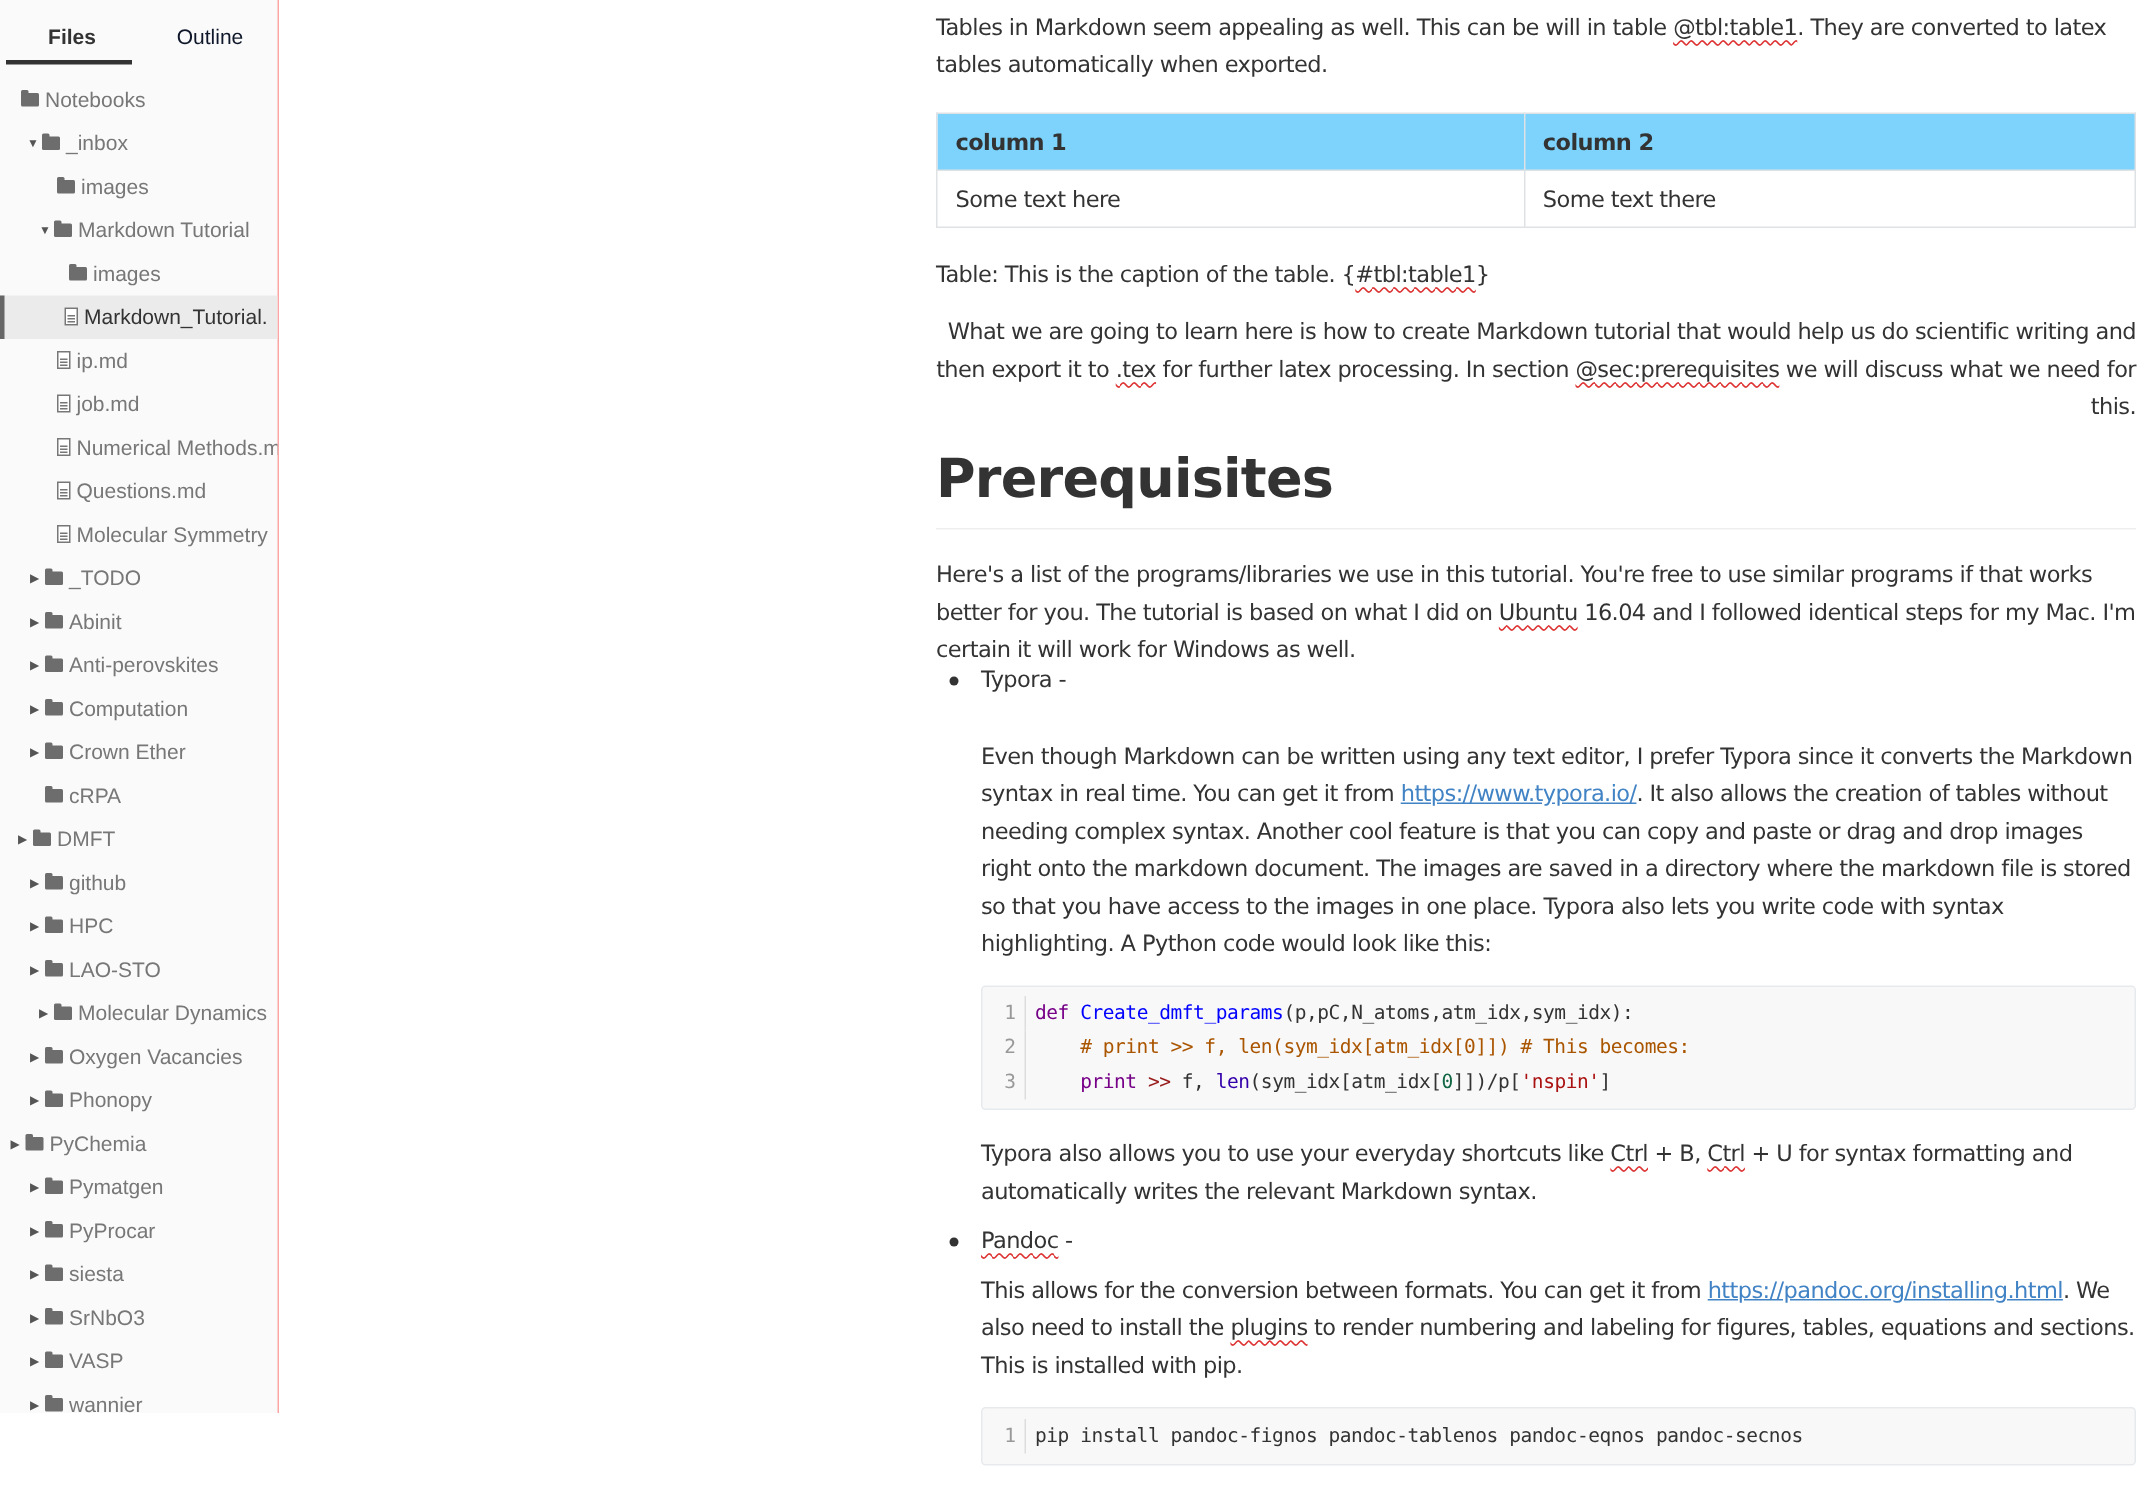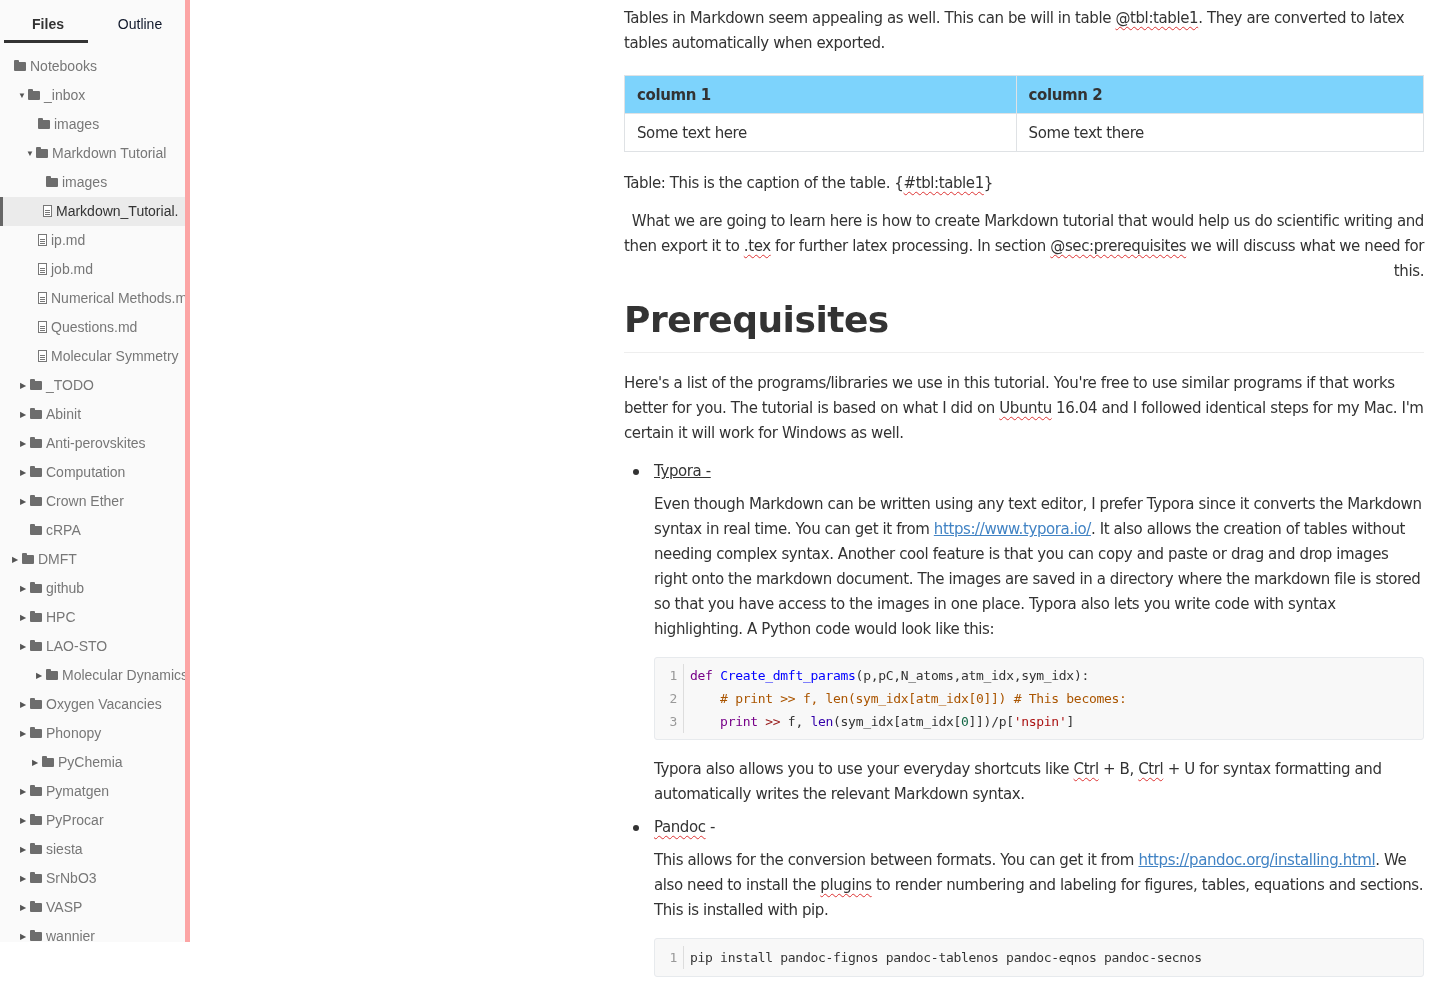--- a/index.html
+++ b/index.html
@@ -1,21 +1,21 @@
 <!DOCTYPE html>
 <html><head>
 <meta charset="utf-8">
 <style>
   html, body { margin:0; padding:0; }
   body { width:1437px; height:990px; overflow:hidden; background:#fff; position:relative;
          font-family:"Liberation Sans", sans-serif; }
 
   
   .sidebar { position:absolute; left:0; top:0; width:185px; height:942px; background:#fafafa;
-             border-right:5px solid #fca5a5; overflow:hidden; }
+             border-right:1px solid #fca5a5; overflow:hidden; }
   .tabs { height:44px; position:relative; display:flex; }
   .tab { width:88px; margin-left:4px; text-align:center; font-size:14px; line-height:48px; color:#0f172a; cursor:pointer; }
   .tab.active { color:#333; font-weight:bold; }
   .tab + .tab { margin-left:8px; width:80px; }
   .tab-underline { position:absolute; left:4px; top:40px; width:84px; height:3px; background:#333; }
   .tree { margin-top:8px; }
   .node { height:29px; line-height:29px; font-size:14px; color:#777; white-space:nowrap; position:relative; cursor:pointer; }
   .node.selected { background:#ebebeb; color:#333; border-left:3px solid #666; }
   .node .arrow { display:inline-block; width:10px; font-size:8px; color:#555; vertical-align:top; }
   .node .folder { display:inline-block; width:12px; height:9px; background:#6d6d6d; border-radius:1px; position:relative; margin-right:4px; vertical-align:middle; top:-1px; }
@@ -72,24 +72,24 @@
       <div class="node" style="padding-left: 20px;"><span class="arrow">▶</span><span class="folder"></span><span class="label">_TODO</span></div>
       <div class="node" style="padding-left: 20px;"><span class="arrow">▶</span><span class="folder"></span><span class="label">Abinit</span></div>
       <div class="node" style="padding-left: 20px;"><span class="arrow">▶</span><span class="folder"></span><span class="label">Anti-perovskites</span></div>
       <div class="node" style="padding-left: 20px;"><span class="arrow">▶</span><span class="folder"></span><span class="label">Computation</span></div>
       <div class="node" style="padding-left: 20px;"><span class="arrow">▶</span><span class="folder"></span><span class="label">Crown Ether</span></div>
       <div class="node" style="padding-left: 30px;"><span class="folder"></span><span class="label">cRPA</span></div>
       <div class="node" style="padding-left: 12px;"><span class="arrow">▶</span><span class="folder"></span><span class="label">DMFT</span></div>
       <div class="node" style="padding-left: 20px;"><span class="arrow">▶</span><span class="folder"></span><span class="label">github</span></div>
       <div class="node" style="padding-left: 20px;"><span class="arrow">▶</span><span class="folder"></span><span class="label">HPC</span></div>
       <div class="node" style="padding-left: 20px;"><span class="arrow">▶</span><span class="folder"></span><span class="label">LAO-STO</span></div>
-      <div class="node" style="padding-left: 36px;"><span class="arrow">▶</span><span class="folder"></span><span class="label">Molecular Dynamics</span></div>
+      <div class="node" style="padding-left: 26px;"><span class="arrow">▶</span><span class="folder"></span><span class="label">Molecular Dynamics</span></div>
       <div class="node" style="padding-left: 20px;"><span class="arrow">▶</span><span class="folder"></span><span class="label">Oxygen Vacancies</span></div>
       <div class="node" style="padding-left: 20px;"><span class="arrow">▶</span><span class="folder"></span><span class="label">Phonopy</span></div>
-      <div class="node" style="padding-left: 32px;"><span class="arrow">▶</span><span class="folder"></span><span class="label">PyChemia</span></div>
+      <div class="node" style="padding-left: 7px;"><span class="arrow">▶</span><span class="folder"></span><span class="label">PyChemia</span></div>
       <div class="node" style="padding-left: 20px;"><span class="arrow">▶</span><span class="folder"></span><span class="label">Pymatgen</span></div>
       <div class="node" style="padding-left: 20px;"><span class="arrow">▶</span><span class="folder"></span><span class="label">PyProcar</span></div>
       <div class="node" style="padding-left: 20px;"><span class="arrow">▶</span><span class="folder"></span><span class="label">siesta</span></div>
       <div class="node" style="padding-left: 20px;"><span class="arrow">▶</span><span class="folder"></span><span class="label">SrNbO3</span></div>
       <div class="node" style="padding-left: 20px;"><span class="arrow">▶</span><span class="folder"></span><span class="label">VASP</span></div>
       <div class="node" style="padding-left: 20px;"><span class="arrow">▶</span><span class="folder"></span><span class="label">wannier</span></div>
     </div>
 </div>
 
 <div class="content">
@@ -111,21 +111,21 @@
   </table>
 
   <p class="caption"><span>Table: This is the caption of the table. {</span><span class="spell">#tbl:table1</span><span>}</span></p>
 
   <p class="p2"><span>What we are going to learn here is how to create Markdown tutorial that would help us do scientific writing and then export it to </span><span class="spell">.tex</span><span> for further latex processing. In section </span><span class="spell">@sec:prerequisites</span><span> we will discuss what we need for this.</span></p>
 
   <h1 class="heading">Prerequisites</h1>
 
   <p class="p3"><span>Here's a list of the programs/libraries we use in this tutorial. You're free to use similar programs if that works better for you. The tutorial is based on what I did on </span><span class="spell">Ubuntu</span><span> 16.04 and I followed identical steps for my Mac. I'm certain it will work for Windows as well.</span></p>
 
-  <div class="li" style="top:459px;text-decoration:underline;">
+  <div class="li" style="top:441px;">
     <span class="bullet"></span>
     <p>Typora -</p>
   </div>
   <p class="li" style="top:492px; width:770px;"><span>Even though Markdown can be written using any text editor, I prefer Typora since it converts the Markdown syntax in real time. You can get it from </span><a class="link">https://www.typora.io/</a><span>. It also allows the creation of tables without needing complex syntax. Another cool feature is that you can copy and paste or drag and drop images right onto the markdown document. The images are saved in a directory where the markdown file is stored so that you have access to the images in one place. Typora also lets you write code with syntax highlighting. A Python code would look like this:</span></p>
 
   <div class="code" style="top:657px; padding:6px 0;">
     <div class="line"><span class="gutter">1</span><span><span class="kw">def</span> <span class="def">Create_dmft_params</span>(p,pC,N_atoms,atm_idx,sym_idx):</span></div>
     <div class="line"><span class="gutter">2</span><span>    <span class="cm"># print &gt;&gt; f, len(sym_idx[atm_idx[0]]) # This becomes:</span></span></div>
     <div class="line"><span class="gutter">3</span><span>    <span class="kw">print</span> <span class="op">&gt;&gt;</span> f, <span class="bi">len</span>(sym_idx[atm_idx[<span class="num">0</span>]])/p[<span class="str">'nspin'</span>]</span></div>
   </div>

